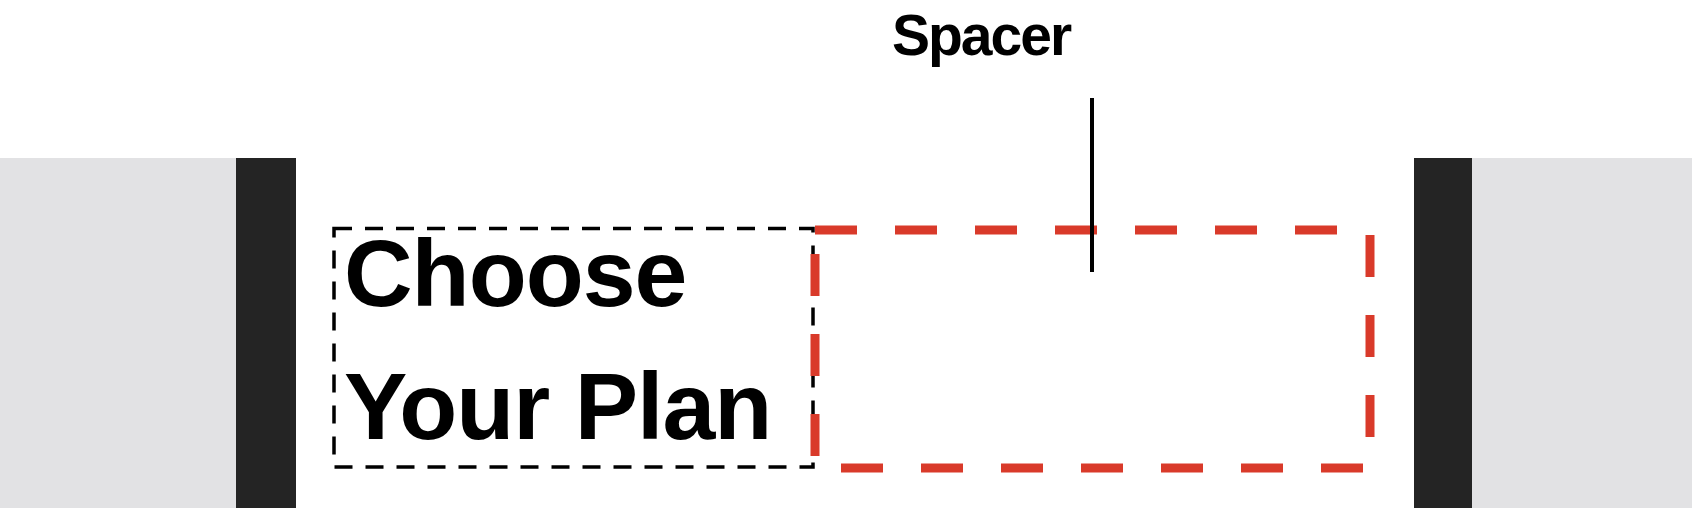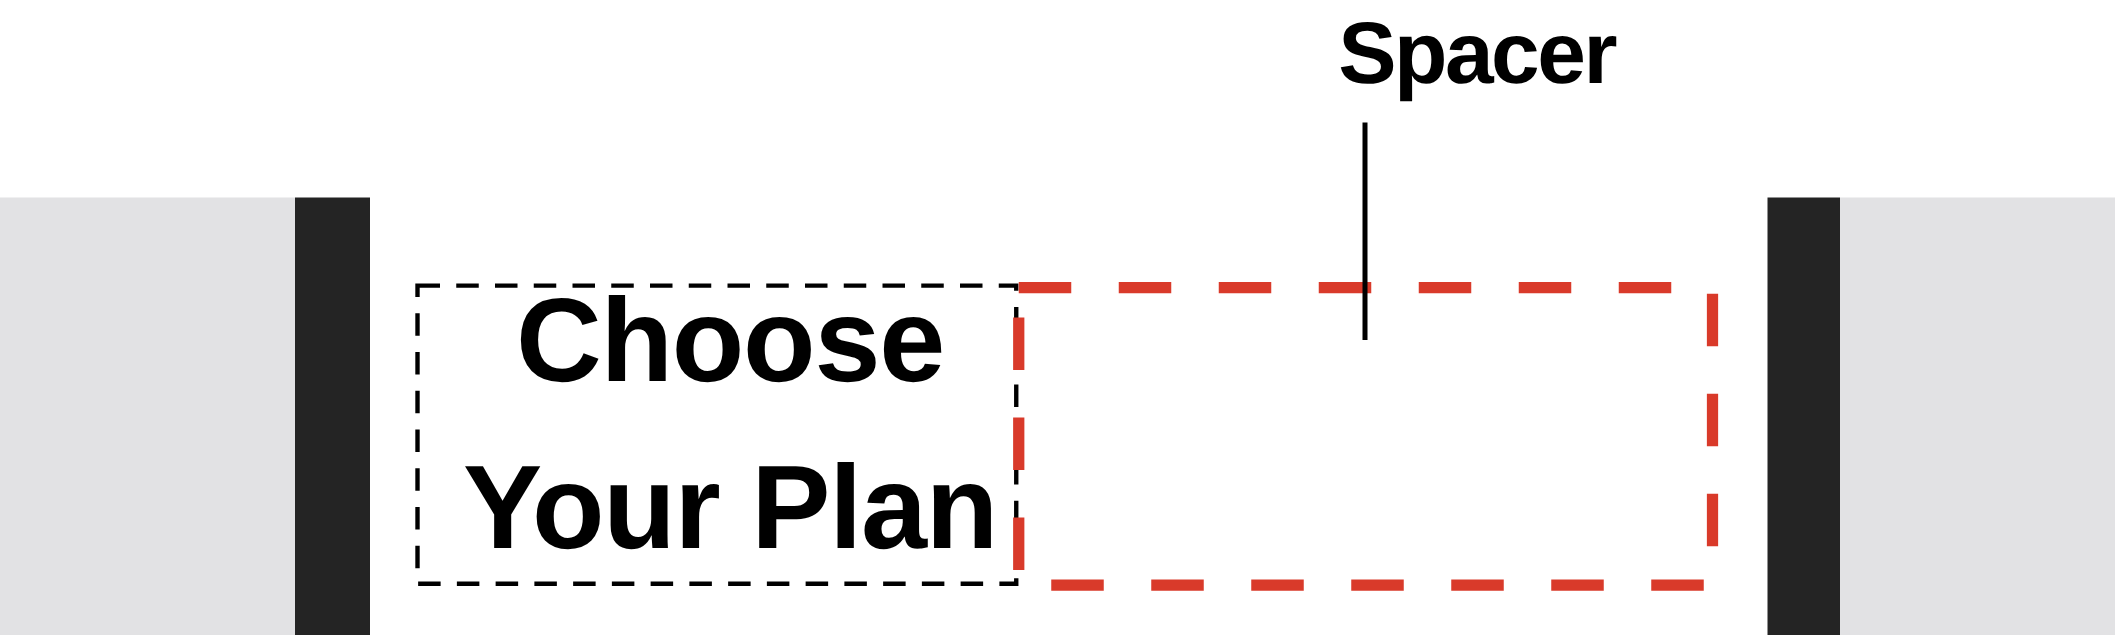--- a/index.html
+++ b/index.html
@@ -34,40 +34,39 @@
   }
   .bezel-bar.left  { left: 236px;  width: 60px; }
   .bezel-bar.right { left: 1414px; width: 58px; }
 
   
   .spacer-label {
     position: absolute;
     top: 2px;
     left: 892px;
     width: 400px;
-    text-align: right;
-    font-size: 70px;
+    text-align: left;
+    font-size: 57px;
     font-weight: bold;
     letter-spacing: -2px;
     color: var(--text-black, #000000);
     white-space: nowrap;
   }
 
   
   .headline {
     position: absolute;
     left: 344px;
     top: 207px;
     width: 480px;
     font-size: 95px;
     line-height: 133px;
     font-weight: bold;
     letter-spacing: -1px;
     color: var(--text-black, #000000);
-    text-align: center;
   }
 
   .overlay {
     position: absolute;
     left: 0;
     top: 0;
     width: 1692px;
     height: 508px;
   }
   .overlay [data-name="title-outline"] {

